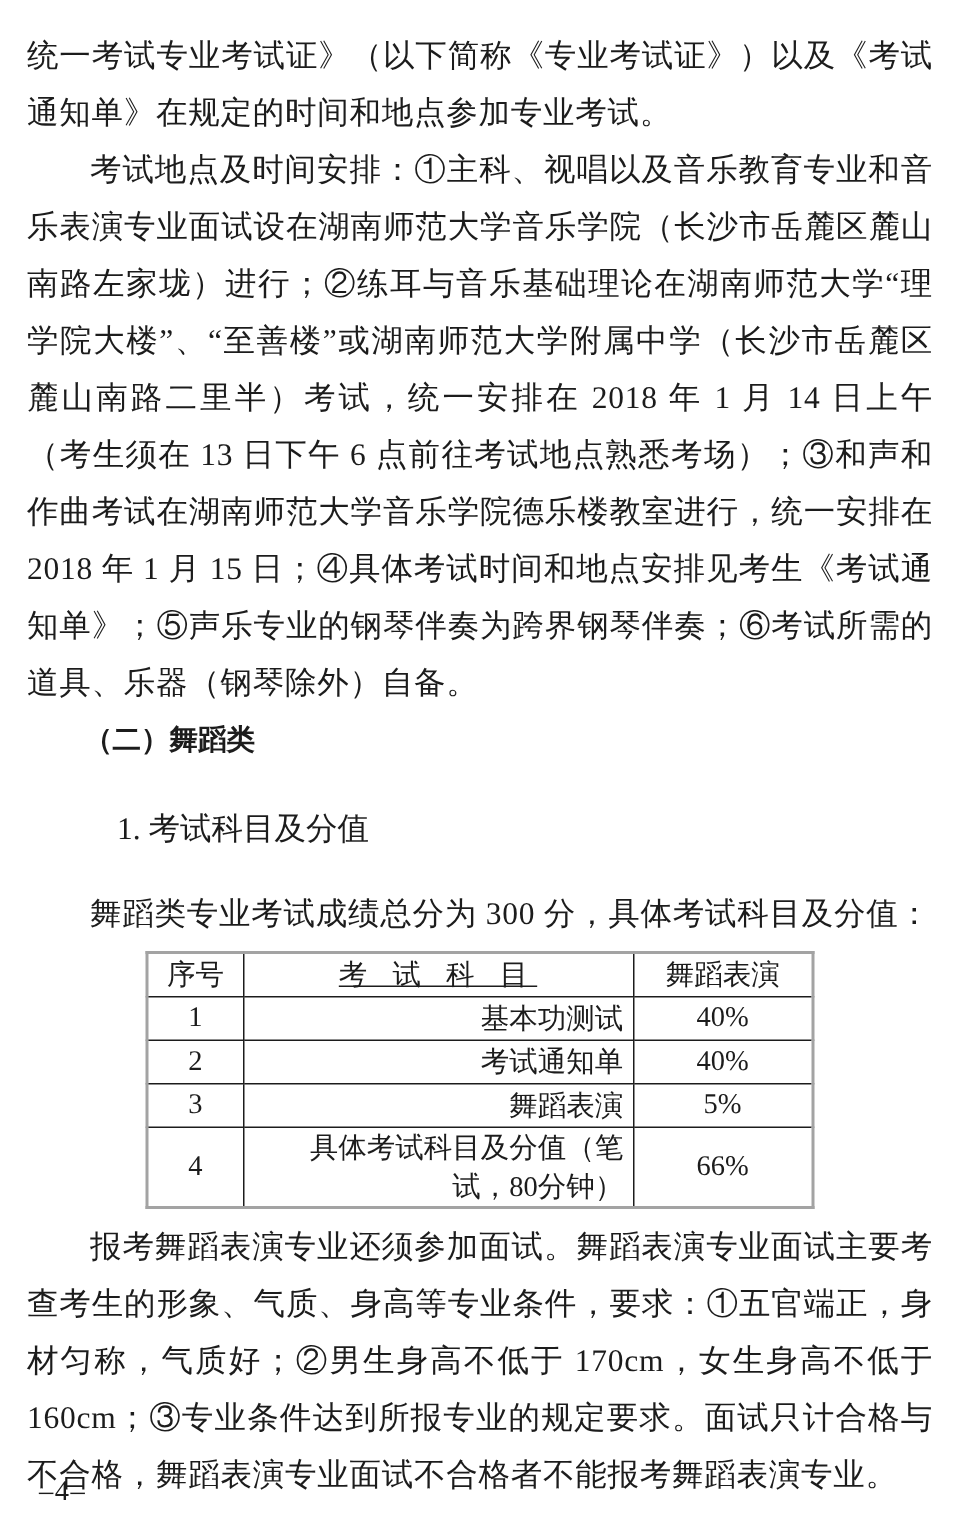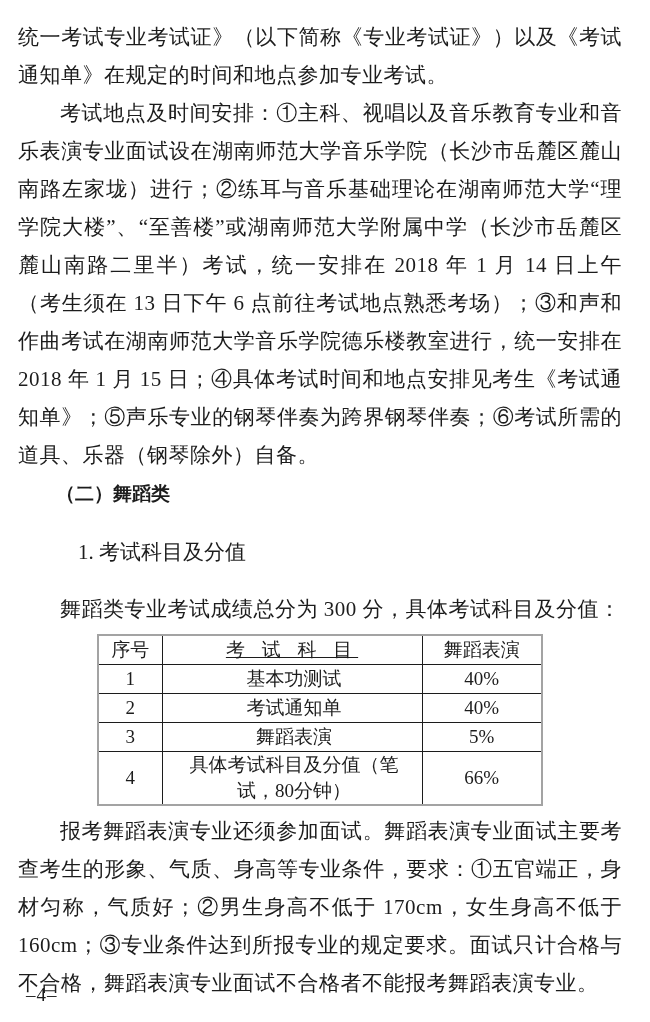--- a/index.html
+++ b/index.html
@@ -57,21 +57,21 @@
     font-weight: normal;
     height: 29px;
     padding: 0 6px;
     text-align: center;
     box-sizing: border-box;
   }
   table.score-table col.c-no    { width: 64px; }
   table.score-table col.c-subj  { width: 260px; }
   table.score-table col.c-ratio { width: 120px; }
   table.score-table td.subject {
-    text-align: center;
+    text-align: right;
     padding-left: 10px;
   }
   table.score-table th.subject-head {
     letter-spacing: 6px;
     text-decoration: underline;
   }
   .page-number {
     position: absolute;
     left: 26px;
     bottom: 16px;

